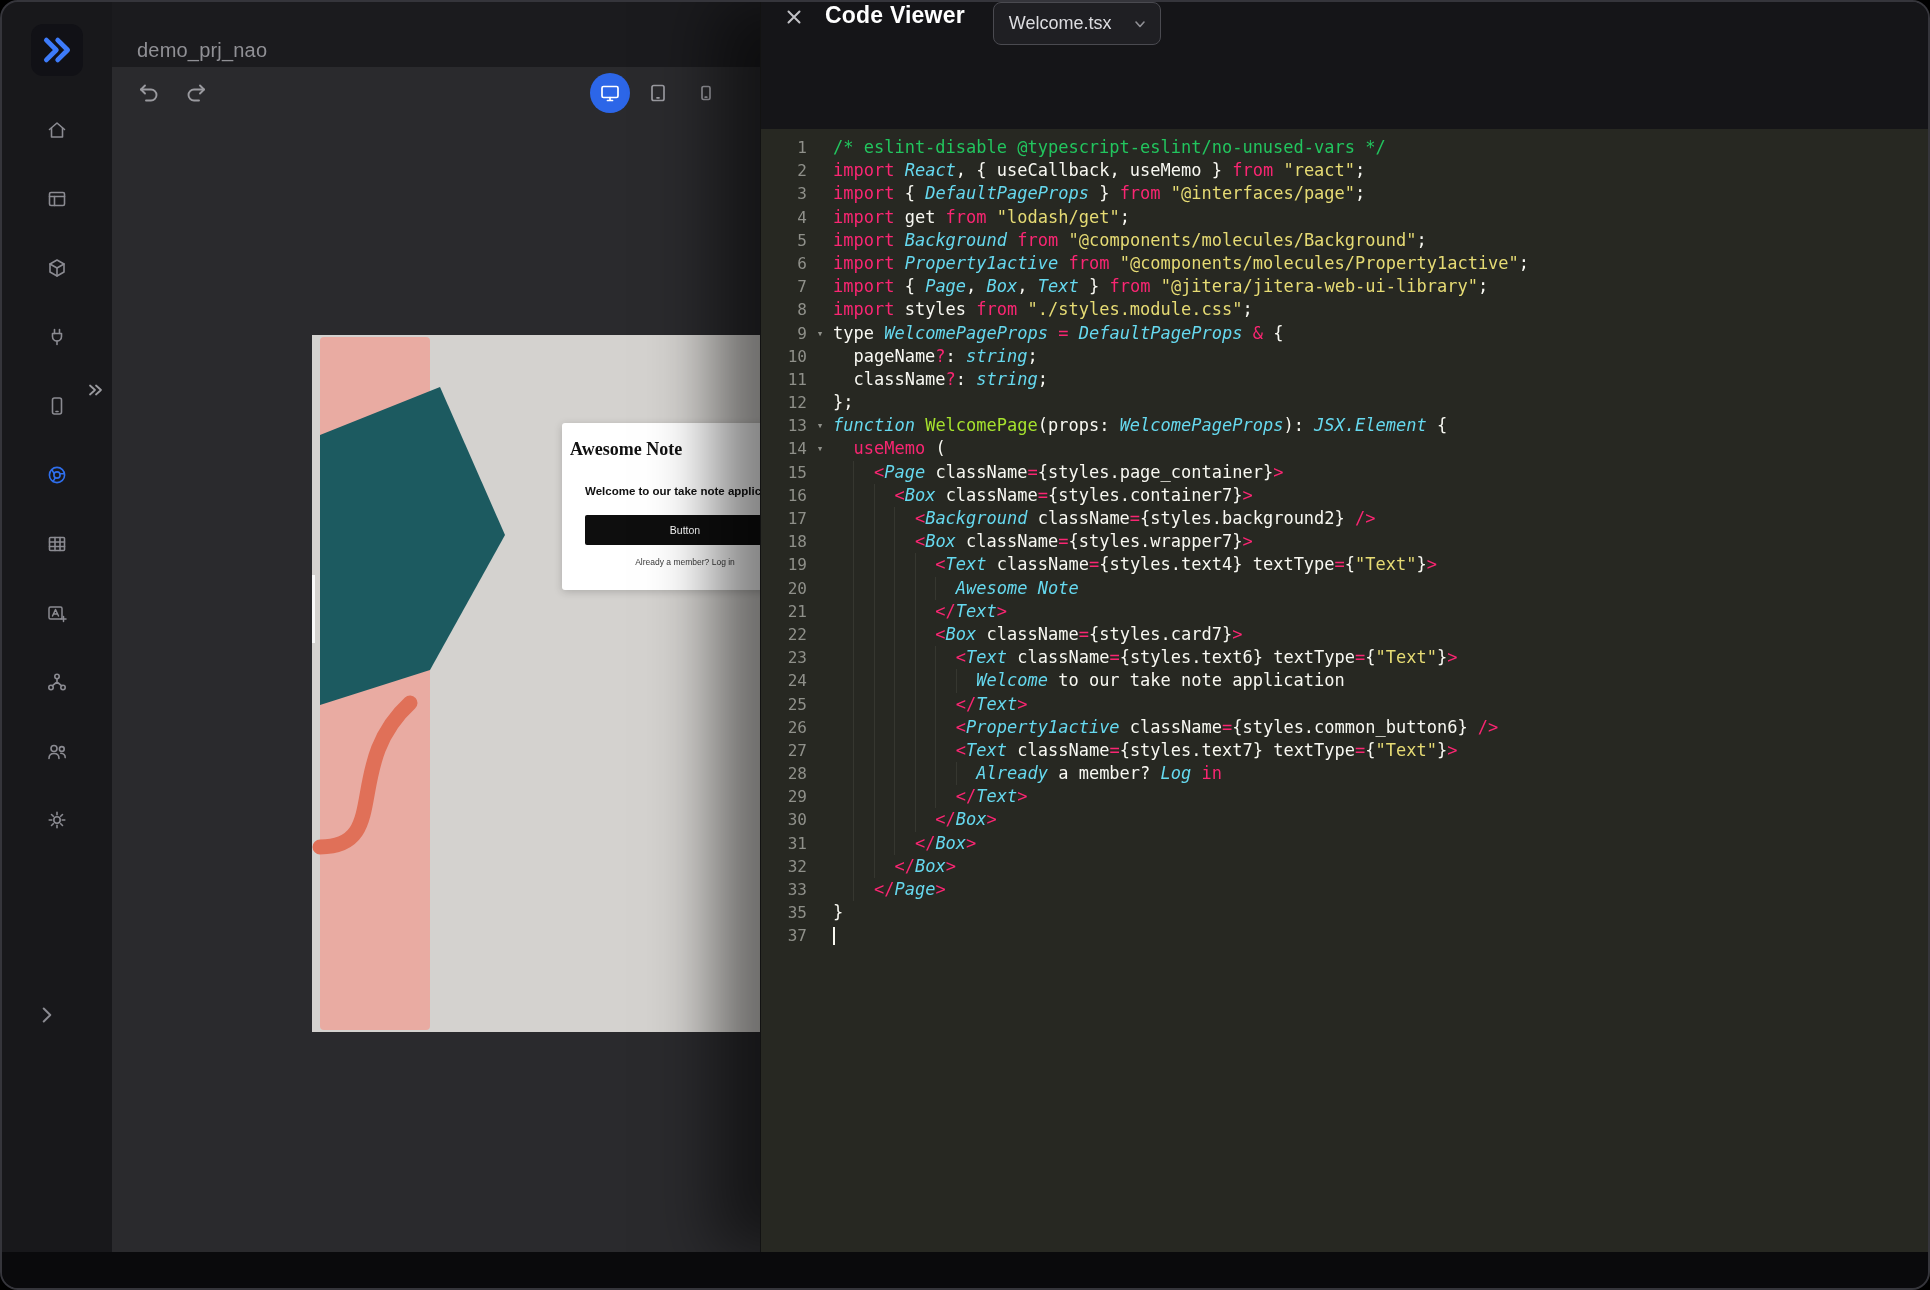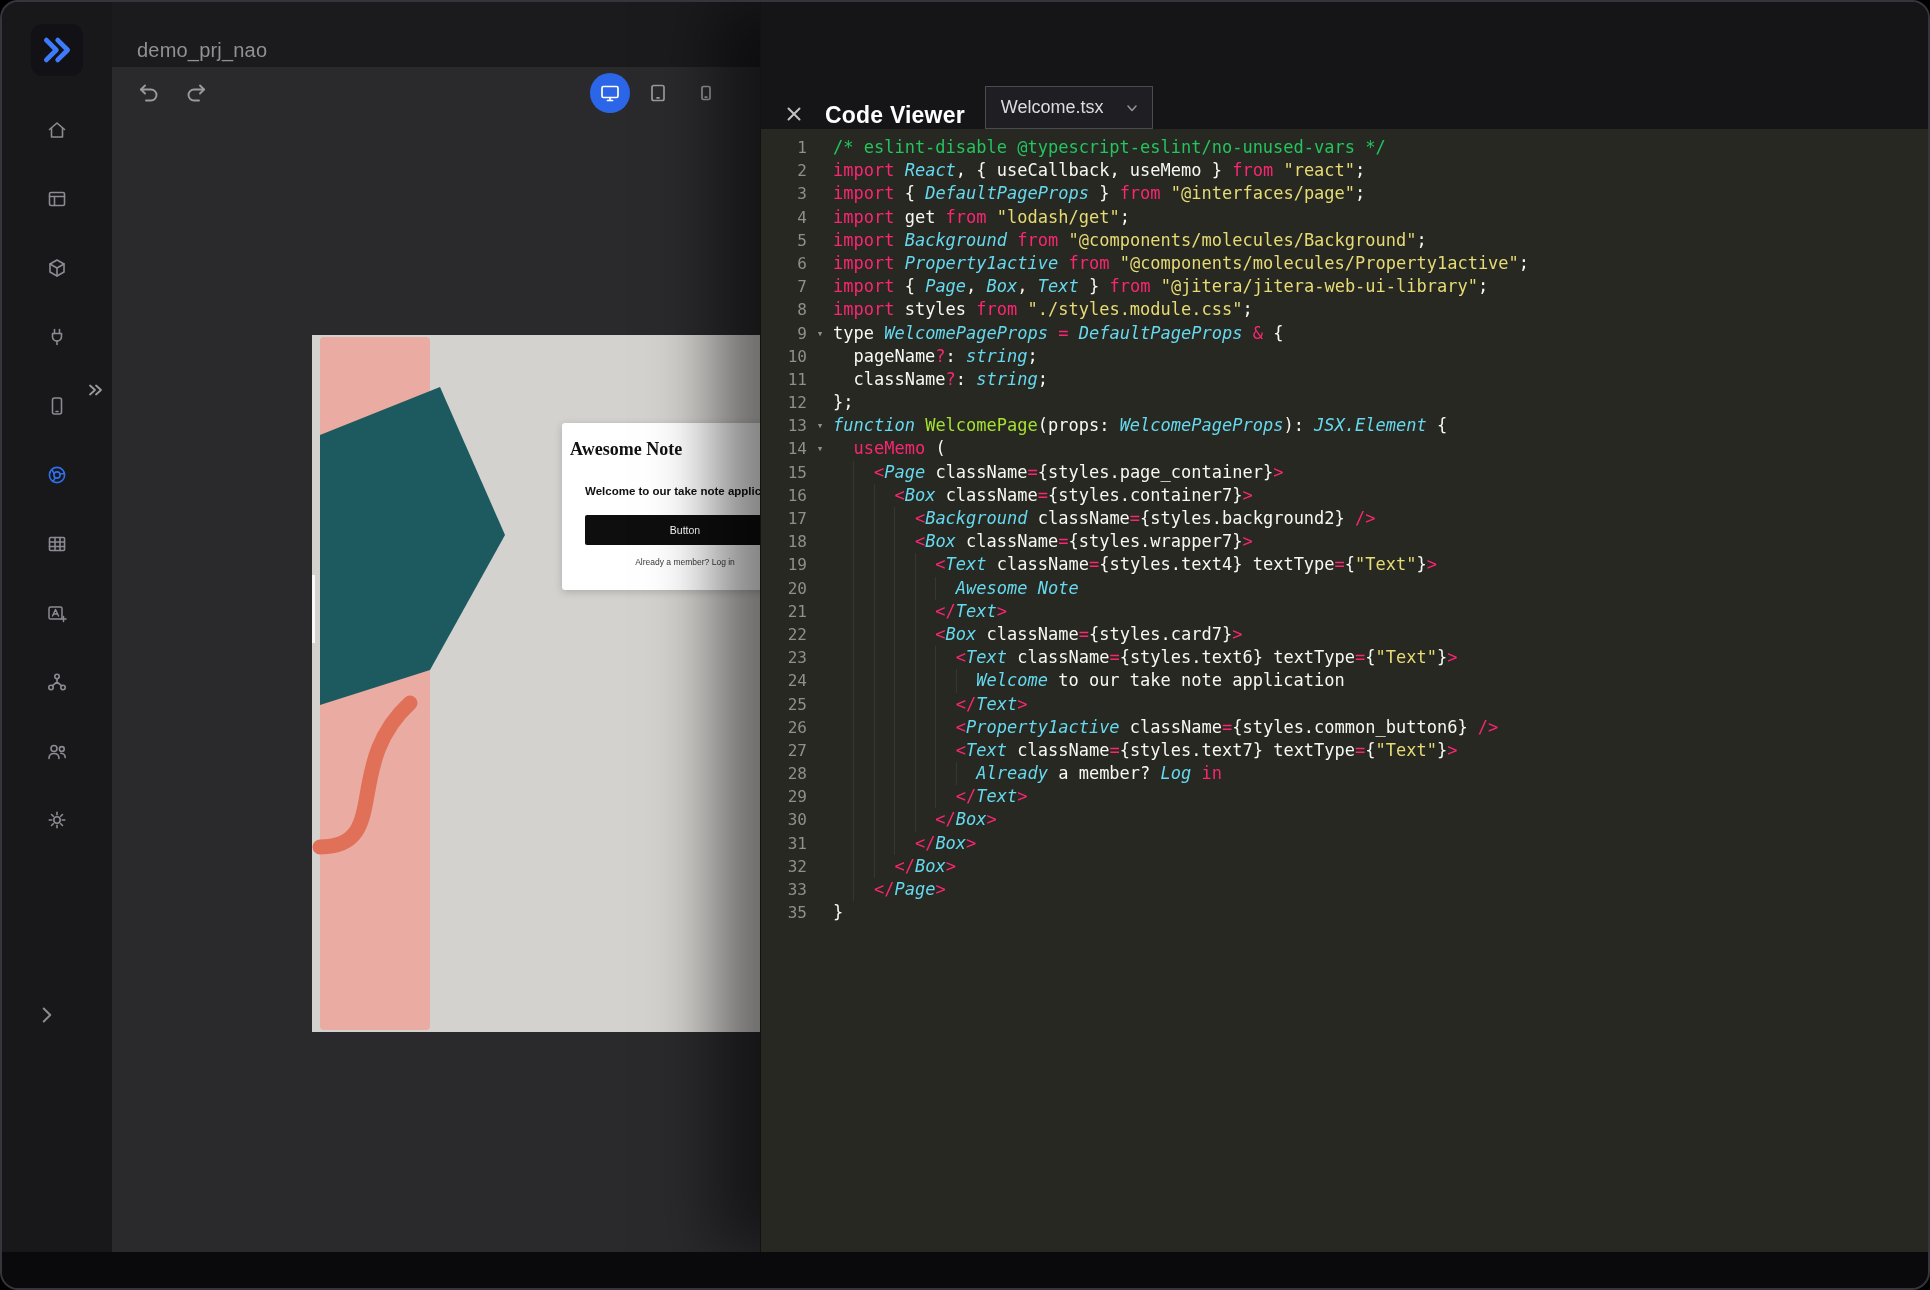--- a/index.html
+++ b/index.html
@@ -31,24 +31,24 @@
   .illustration { position:absolute; inset:0; }
   .scroll-thumb { position:absolute; left:0; top:240px; width:3px; height:68px; background:#fafafa; }
   .note-card { position:absolute; left:250px; top:88px; width:230px; height:167px; background:#fff; border-radius:3px; box-shadow:0 2px 8px rgba(0,0,0,.18); overflow:hidden; }
   .note-title { position:absolute; left:8px; top:16px; font-family:"Liberation Serif",serif; font-weight:700; font-size:18px; color:#111; white-space:nowrap; }
   .note-subtitle { position:absolute; left:23px; top:62px; font-weight:700; font-size:11.5px; color:#111; white-space:nowrap; }
   .note-button { position:absolute; left:23px; top:92px; width:200px; height:30px; background:#0e0e0e; border:none; border-radius:2px; color:#fff; font-size:10.5px; cursor:pointer; font-family:"Liberation Sans",sans-serif; }
   .note-footer { position:absolute; left:23px; top:134px; width:200px; text-align:center; font-size:8.5px; color:#3a3a3a; white-space:nowrap; }
 
   
   .code-panel { position:absolute; left:758px; top:0; bottom:36px; right:0; z-index:10; box-shadow:-45px 0 60px rgba(0,0,0,.5); border-left:1px solid #121212; }
-  .panel-header { height:127px; background:#151518; display:flex; align-items:flex-end; padding-left:18px; }
+  .panel-header { height:127px; background:#151518; display:flex; align-items:flex-start; padding-left:18px; }
   .close-btn { width:30px; height:30px; color:#c2c2c6; background:none; border:none; cursor:pointer; display:flex; align-items:center; justify-content:center; }
   .panel-title { margin-left:16px; color:#fff; font-size:23px; font-weight:700; letter-spacing:.2px; }
-  .file-select { margin-left:20px; width:168px; height:43px; border:1px solid #4a4a50; background:#1f1f23; border-radius:0; display:flex; align-items:center; padding:0 12px 0 15px; cursor:pointer; }
+  .file-select { margin-left:28px; width:168px; height:43px; border:1px solid #4a4a50; background:#1f1f23; border-radius:8px; display:flex; align-items:center; padding:0 12px 0 15px; cursor:pointer; }
   .file-name { color:#dcdce0; font-size:18px; flex:1; }
   .editor { position:absolute; top:127px; left:0; right:0; bottom:0; background:#272822; padding-top:7px; overflow:hidden; }
   .code-line { display:flex; height:23.2px; font-family:"DejaVu Sans Mono",monospace; font-size:17px; line-height:23.2px; white-space:pre; }
   .ln { width:46px; text-align:right; color:#8f908a; font-size:16px; flex:none; }
   .fold { width:26px; text-align:center; color:#8f908a; font-size:11px; flex:none; line-height:23.2px; }
   .code-text { position:relative; flex:1; color:#f8f8f2; }
   .guide { position:absolute; top:0; bottom:0; width:1px; background:rgba(248,248,242,.07); }
   .tk-k { color:#f92672; }
   .tk-t { color:#66d9ef; font-style:italic; }
   .tk-s { color:#e6db74; }
@@ -264,18 +264,19 @@
           <div class="code-line"><span class="ln">25</span><span class="fold"></span><span class="code-text"><i class="guide" style="left: 2ch;"></i><i class="guide" style="left: 4ch;"></i><i class="guide" style="left: 6ch;"></i><i class="guide" style="left: 8ch;"></i><i class="guide" style="left: 10ch;"></i><span class="tk-p">            </span><span class="tk-k">&lt;/</span><span class="tk-t">Text</span><span class="tk-k">&gt;</span></span></div>
           <div class="code-line"><span class="ln">26</span><span class="fold"></span><span class="code-text"><i class="guide" style="left: 2ch;"></i><i class="guide" style="left: 4ch;"></i><i class="guide" style="left: 6ch;"></i><i class="guide" style="left: 8ch;"></i><i class="guide" style="left: 10ch;"></i><span class="tk-p">            </span><span class="tk-k">&lt;</span><span class="tk-t">Property1active</span><span class="tk-p"> className</span><span class="tk-k">=</span><span class="tk-p">{styles.common_button6} </span><span class="tk-k">/&gt;</span></span></div>
           <div class="code-line"><span class="ln">27</span><span class="fold"></span><span class="code-text"><i class="guide" style="left: 2ch;"></i><i class="guide" style="left: 4ch;"></i><i class="guide" style="left: 6ch;"></i><i class="guide" style="left: 8ch;"></i><i class="guide" style="left: 10ch;"></i><span class="tk-p">            </span><span class="tk-k">&lt;</span><span class="tk-t">Text</span><span class="tk-p"> className</span><span class="tk-k">=</span><span class="tk-p">{styles.text7} textType</span><span class="tk-k">=</span><span class="tk-p">{</span><span class="tk-s">"Text"</span><span class="tk-p">}</span><span class="tk-k">&gt;</span></span></div>
           <div class="code-line"><span class="ln">28</span><span class="fold"></span><span class="code-text"><i class="guide" style="left: 2ch;"></i><i class="guide" style="left: 4ch;"></i><i class="guide" style="left: 6ch;"></i><i class="guide" style="left: 8ch;"></i><i class="guide" style="left: 10ch;"></i><i class="guide" style="left: 12ch;"></i><span class="tk-p">              </span><span class="tk-t">Already</span><span class="tk-p"> a member? </span><span class="tk-t">Log</span><span class="tk-p"> </span><span class="tk-k">in</span></span></div>
           <div class="code-line"><span class="ln">29</span><span class="fold"></span><span class="code-text"><i class="guide" style="left: 2ch;"></i><i class="guide" style="left: 4ch;"></i><i class="guide" style="left: 6ch;"></i><i class="guide" style="left: 8ch;"></i><i class="guide" style="left: 10ch;"></i><span class="tk-p">            </span><span class="tk-k">&lt;/</span><span class="tk-t">Text</span><span class="tk-k">&gt;</span></span></div>
           <div class="code-line"><span class="ln">30</span><span class="fold"></span><span class="code-text"><i class="guide" style="left: 2ch;"></i><i class="guide" style="left: 4ch;"></i><i class="guide" style="left: 6ch;"></i><i class="guide" style="left: 8ch;"></i><span class="tk-p">          </span><span class="tk-k">&lt;/</span><span class="tk-t">Box</span><span class="tk-k">&gt;</span></span></div>
           <div class="code-line"><span class="ln">31</span><span class="fold"></span><span class="code-text"><i class="guide" style="left: 2ch;"></i><i class="guide" style="left: 4ch;"></i><i class="guide" style="left: 6ch;"></i><span class="tk-p">        </span><span class="tk-k">&lt;/</span><span class="tk-t">Box</span><span class="tk-k">&gt;</span></span></div>
           <div class="code-line"><span class="ln">32</span><span class="fold"></span><span class="code-text"><i class="guide" style="left: 2ch;"></i><i class="guide" style="left: 4ch;"></i><span class="tk-p">      </span><span class="tk-k">&lt;/</span><span class="tk-t">Box</span><span class="tk-k">&gt;</span></span></div>
           <div class="code-line"><span class="ln">33</span><span class="fold"></span><span class="code-text"><i class="guide" style="left: 2ch;"></i><span class="tk-p">    </span><span class="tk-k">&lt;/</span><span class="tk-t">Page</span><span class="tk-k">&gt;</span></span></div>
           <div class="code-line"><span class="ln">35</span><span class="fold"></span><span class="code-text"><span class="tk-p">}</span></span></div>
+          <div class="code-line"><span class="ln">37</span><span class="fold"></span><span class="code-text"><i class="cursor"></i></span></div>
         </div>
     </div>
   </section>
 
   <div class="bottom-bar"></div>
 </div>
 
 </body></html>

